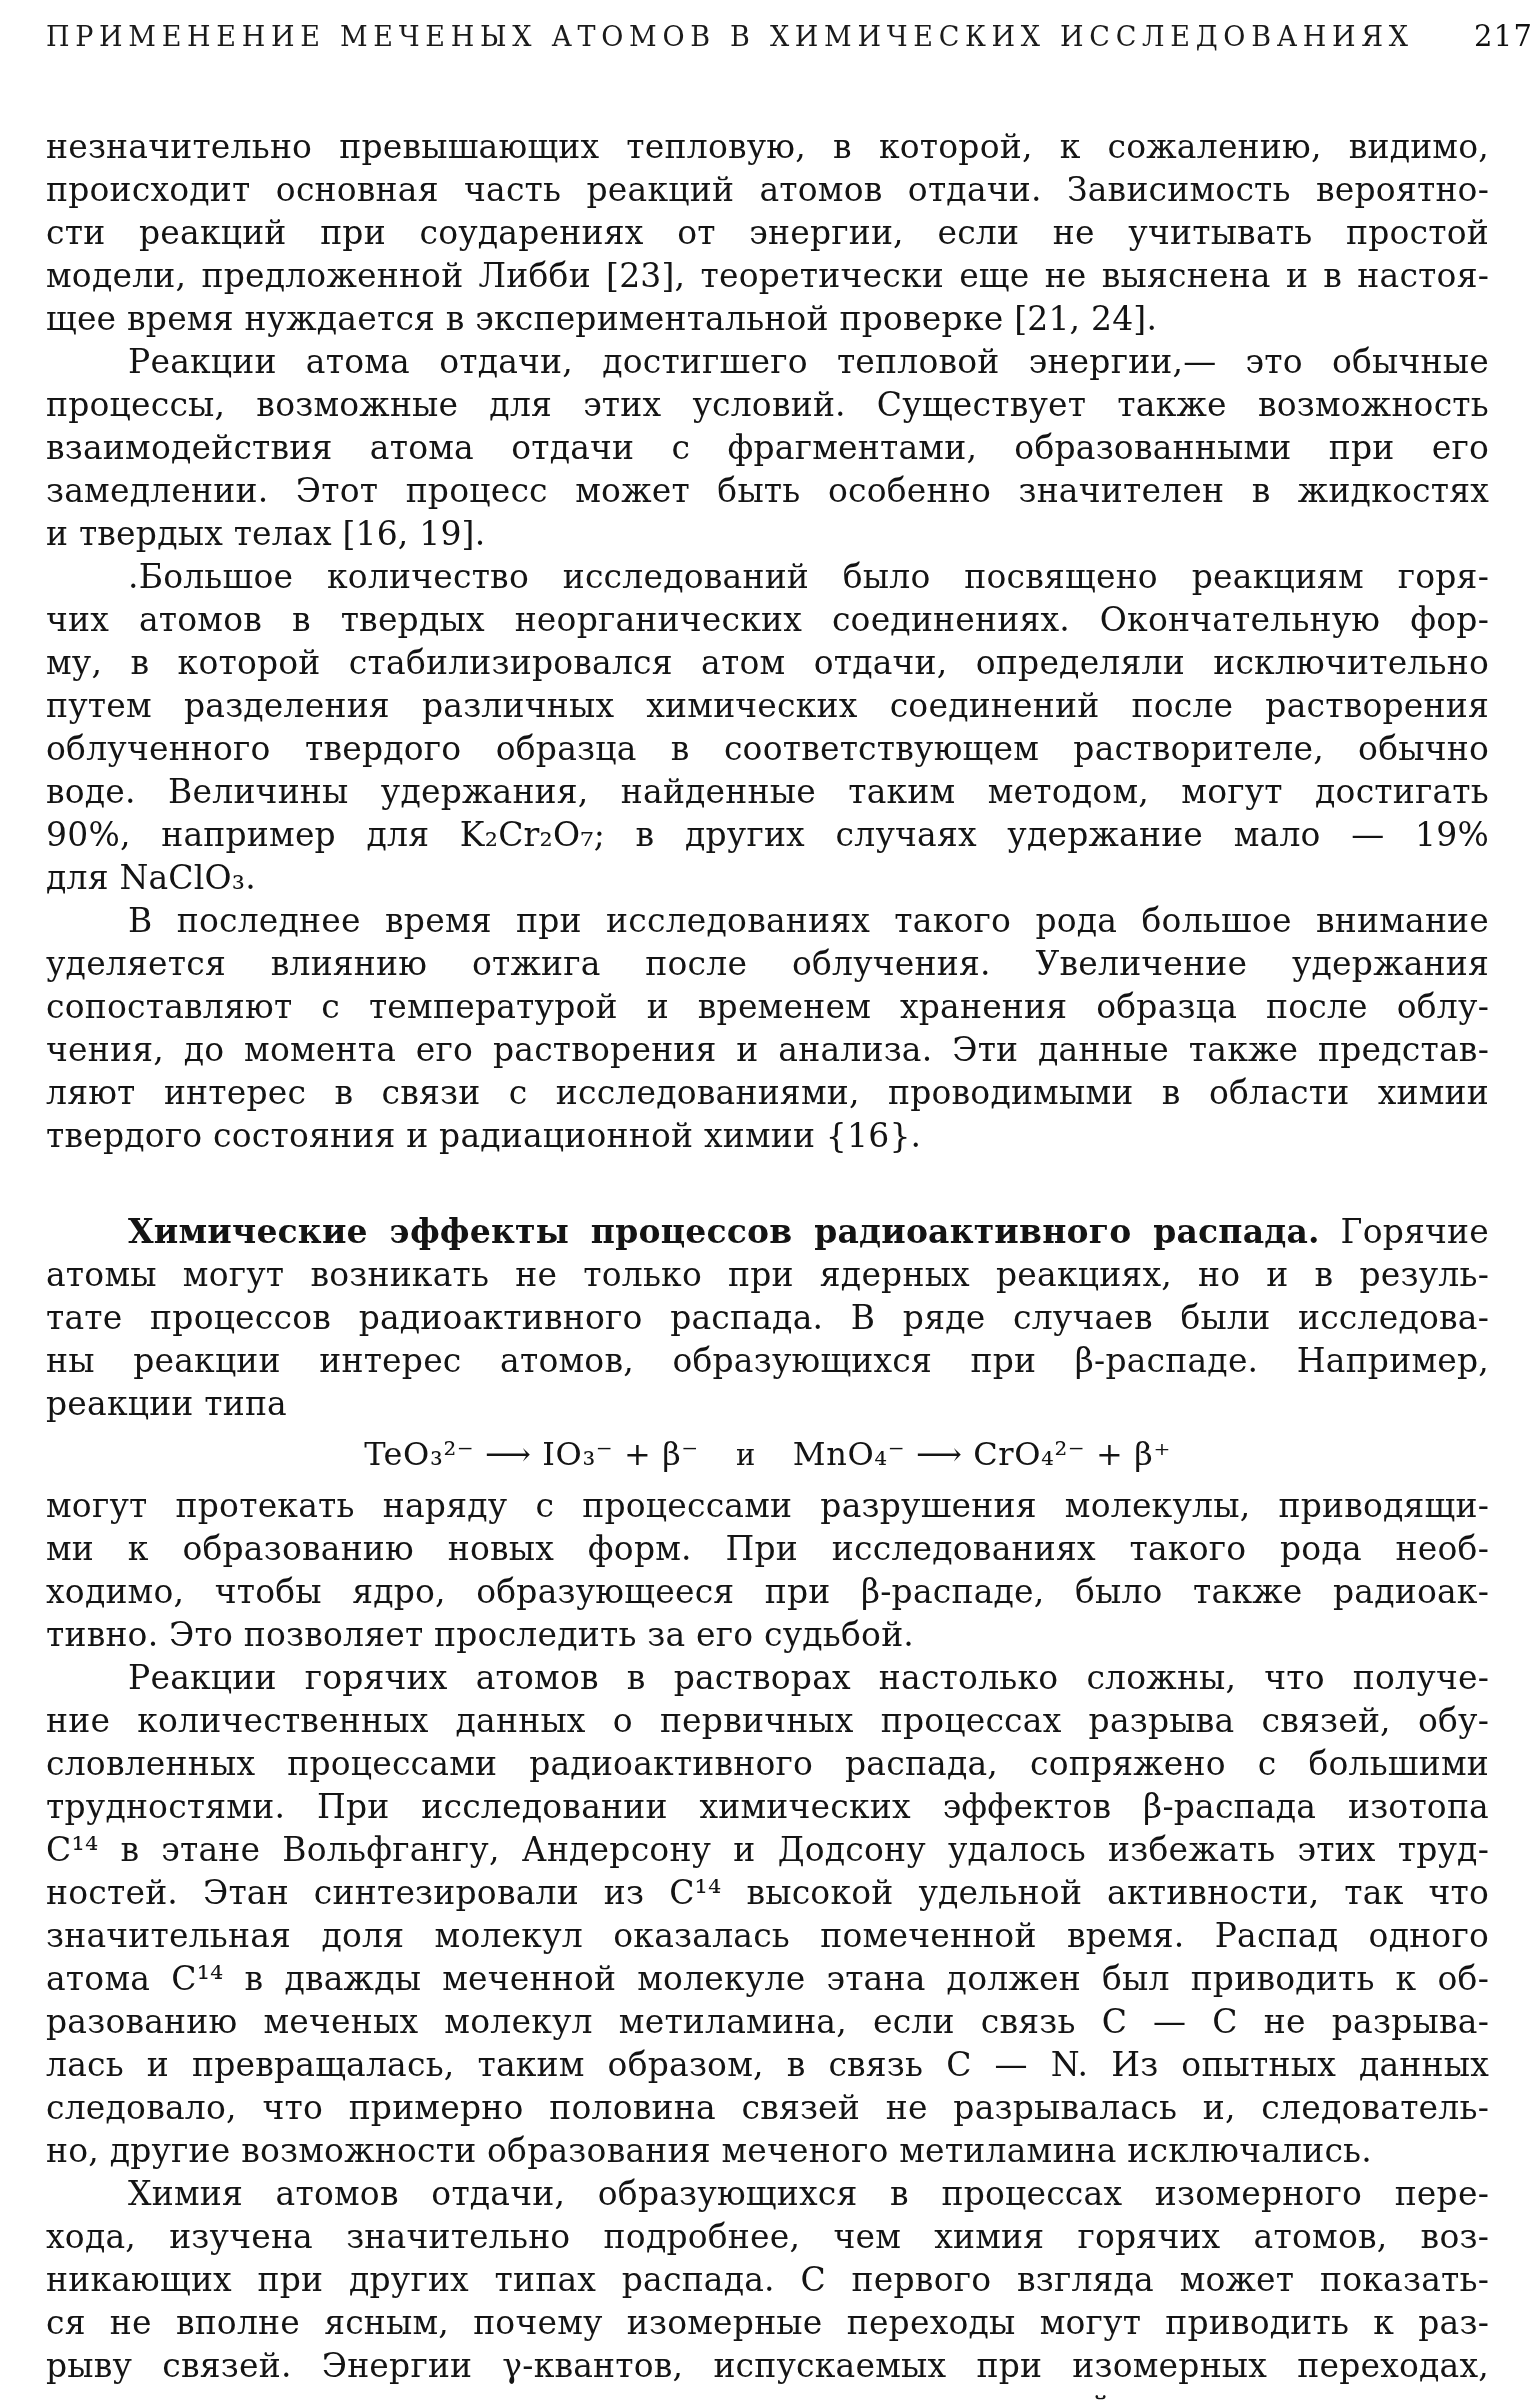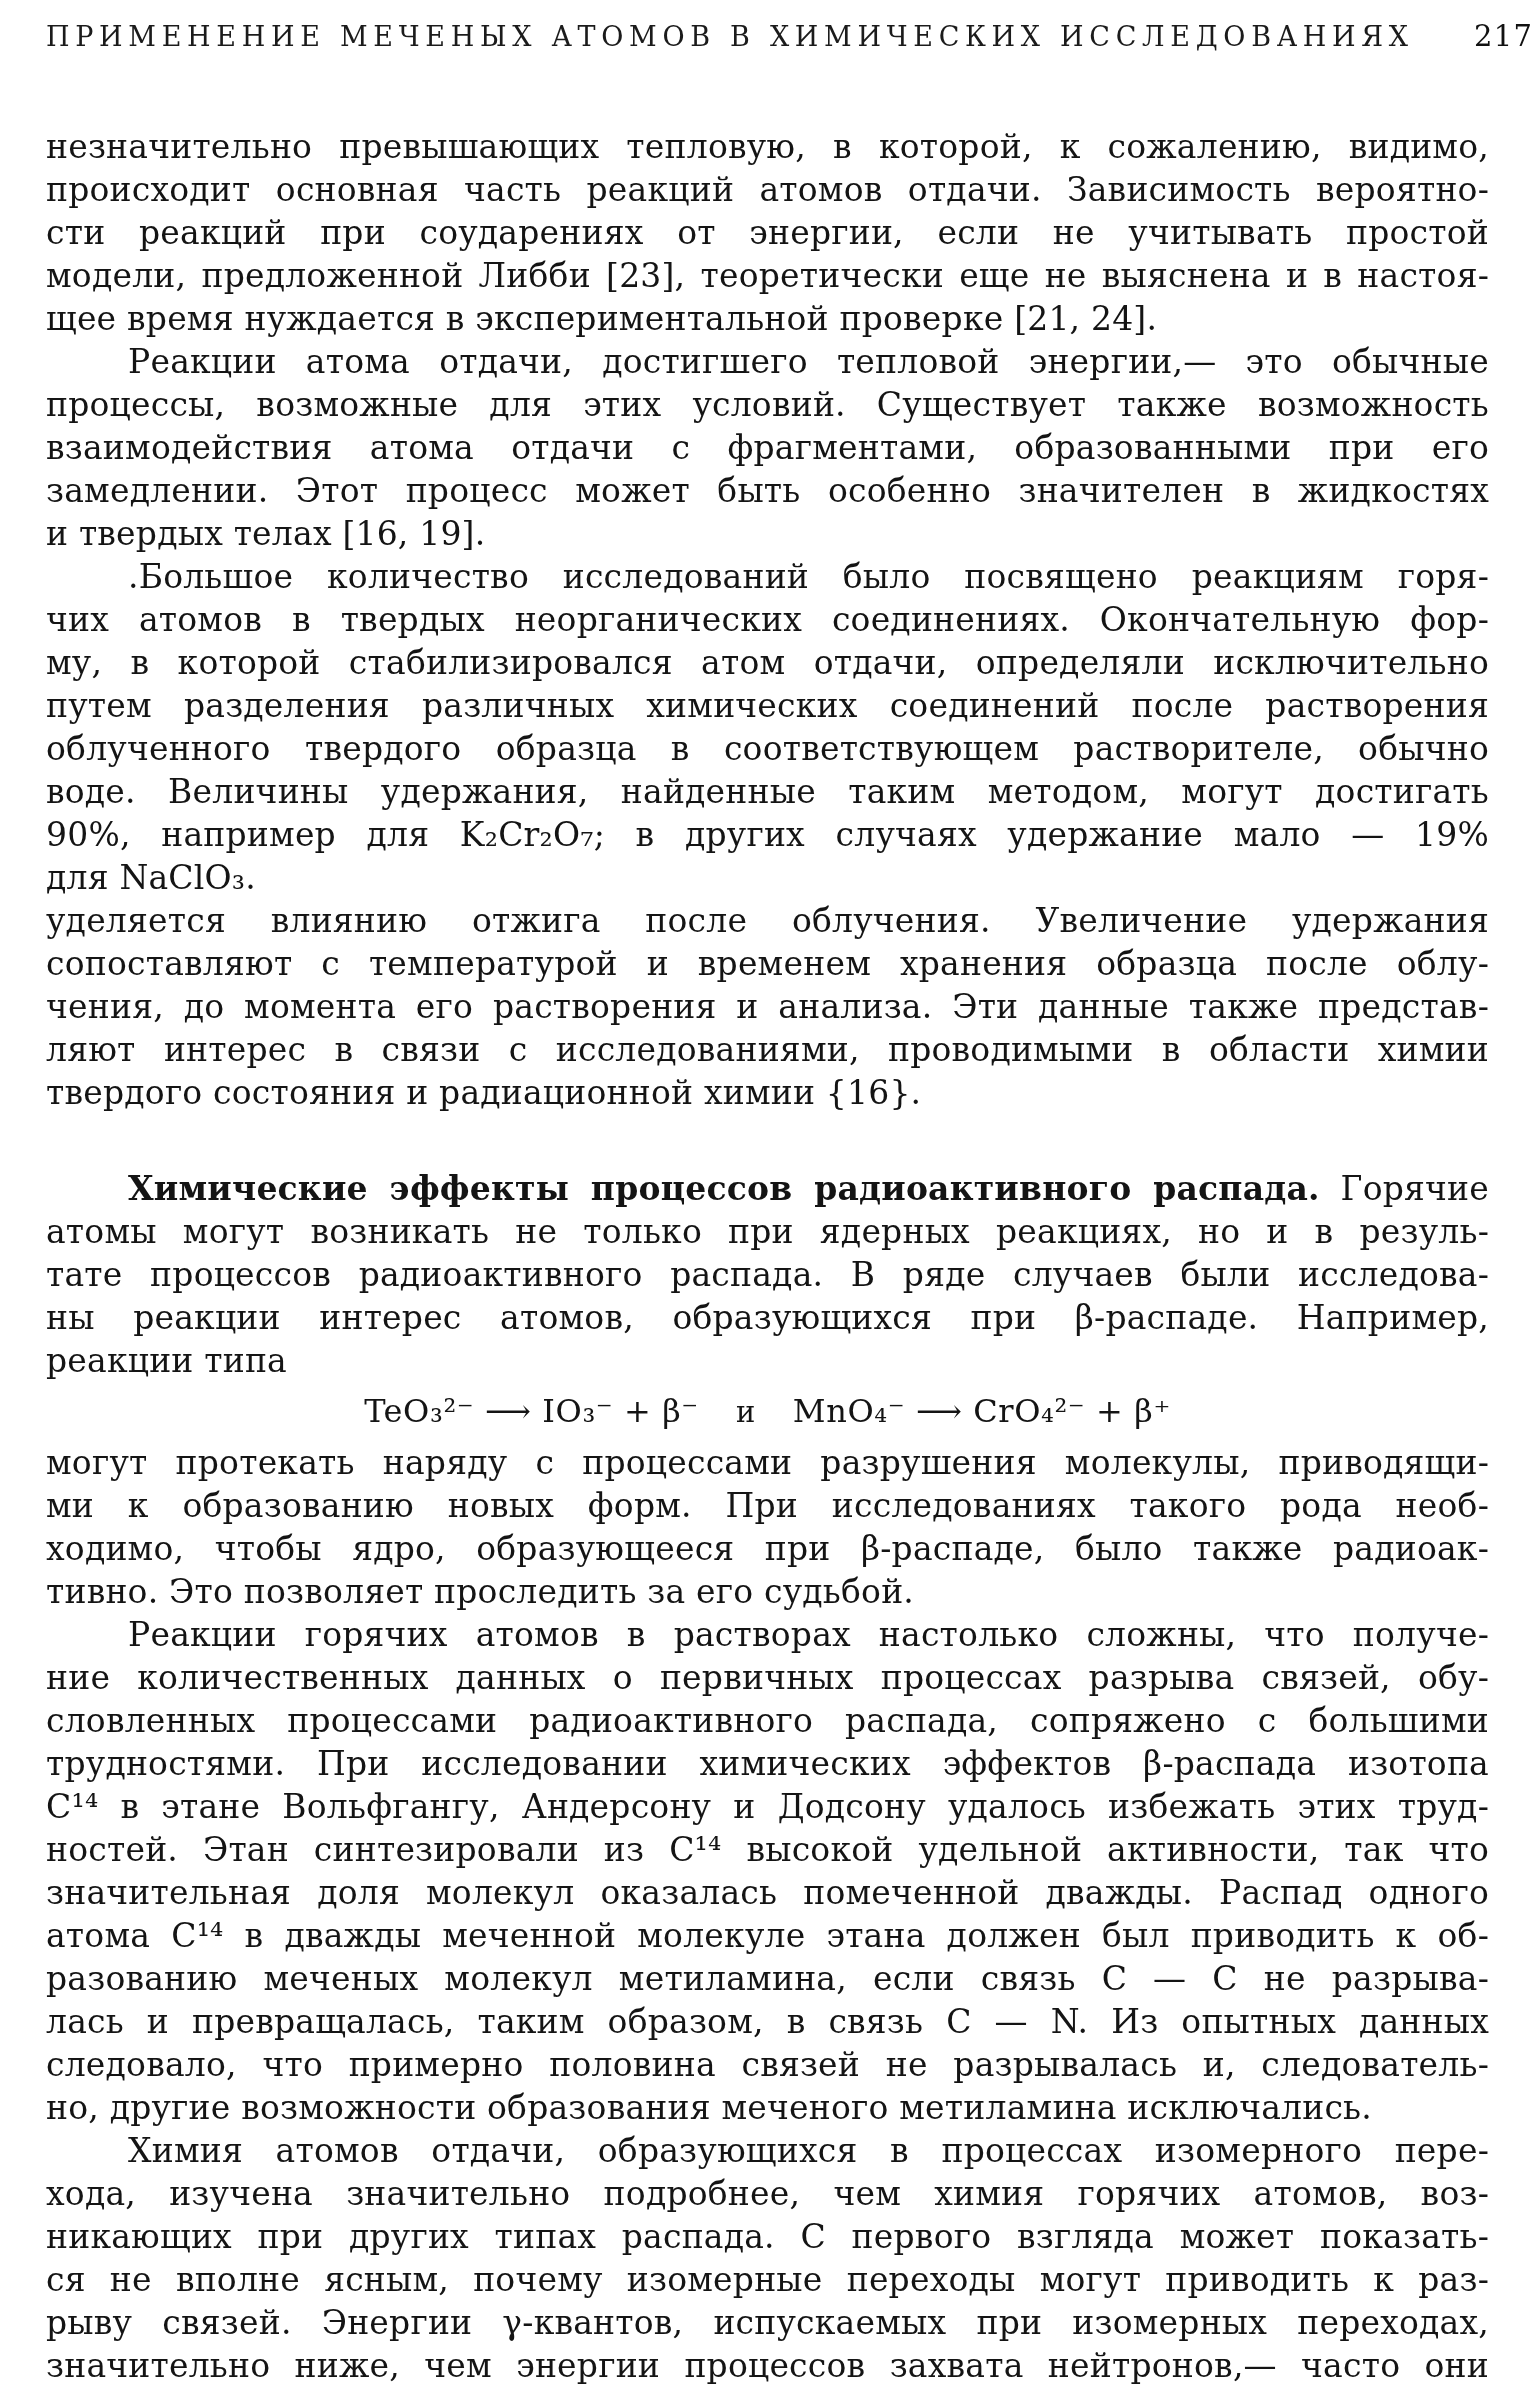--- a/index.html
+++ b/index.html
@@ -85,20 +85,21 @@
       <div class="line">чих атомов в твердых неорганических соединениях. Окончательную фор-</div>
       <div class="line">му, в которой стабилизировался атом отдачи, определяли исключительно</div>
       <div class="line">путем разделения различных химических соединений после растворения</div>
       <div class="line">облученного твердого образца в соответствующем растворителе, обычно</div>
       <div class="line">воде. Величины удержания, найденные таким методом, могут достигать</div>
       <div class="line">90%, например для K₂Cr₂O₇; в других случаях удержание мало — 19%</div>
       <div class="line last">для NaClO₃.</div>
     </div>
 
     <div class="para">
+      <div class="line ind">В последнее время при исследованиях такого рода большое внимание</div>
       <div class="line">уделяется влиянию отжига после облучения. Увеличение удержания</div>
       <div class="line">сопоставляют с температурой и временем хранения образца после облу-</div>
       <div class="line">чения, до момента его растворения и анализа. Эти данные также представ-</div>
       <div class="line">ляют интерес в связи с исследованиями, проводимыми в области химии</div>
       <div class="line last">твердого состояния и радиационной химии {16}.</div>
     </div>
 
     <div class="para gap-before">
       <div class="line ind">
         <b class="run-in-heading">Химические эффекты процессов радиоактивного распада.</b><span> Горячие</span>
@@ -120,21 +121,21 @@
       <div class="line last">тивно. Это позволяет проследить за его судьбой.</div>
     </div>
 
     <div class="para">
       <div class="line ind">Реакции горячих атомов в растворах настолько сложны, что получе-</div>
       <div class="line">ние количественных данных о первичных процессах разрыва связей, обу-</div>
       <div class="line">словленных процессами радиоактивного распада, сопряжено с большими</div>
       <div class="line">трудностями. При исследовании химических эффектов β-распада изотопа</div>
       <div class="line">C¹⁴ в этане Вольфгангу, Андерсону и Додсону удалось избежать этих труд-</div>
       <div class="line">ностей. Этан синтезировали из C¹⁴ высокой удельной активности, так что</div>
-      <div class="line">значительная доля молекул оказалась помеченной дважды. Распад одного</div>
+      <div class="line">значительная доля молекул оказалась помеченной время. Распад одного</div>
       <div class="line">атома C¹⁴ в дважды меченной молекуле этана должен был приводить к об-</div>
       <div class="line">разованию меченых молекул метиламина, если связь C — C не разрыва-</div>
       <div class="line">лась и превращалась, таким образом, в связь C — N. Из опытных данных</div>
       <div class="line">следовало, что примерно половина связей не разрывалась и, следователь-</div>
       <div class="line last">но, другие возможности образования меченого метиламина исключались.</div>
     </div>
 
     <div class="para">
       <div class="line ind">Химия атомов отдачи, образующихся в процессах изомерного пере-</div>
       <div class="line">хода, изучена значительно подробнее, чем химия горячих атомов, воз-</div>

